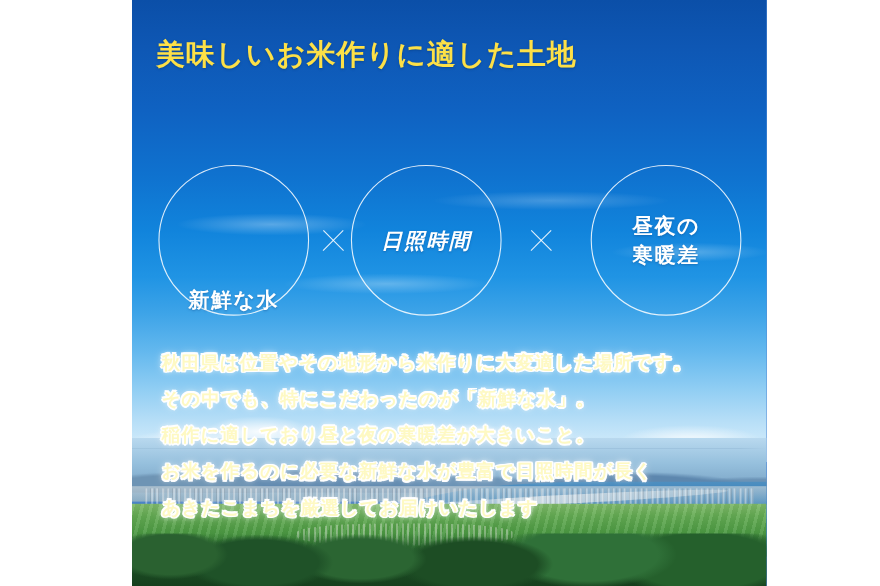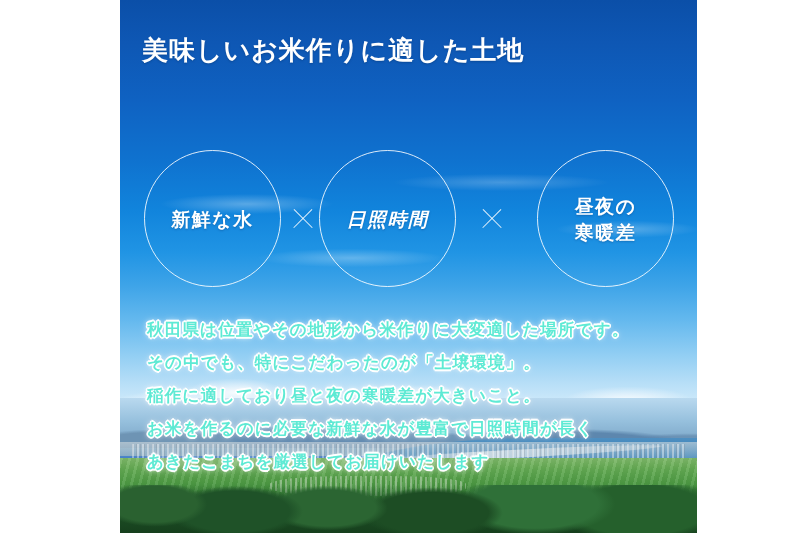--- a/index.html
+++ b/index.html
@@ -216,21 +216,21 @@
       radial-gradient(ellipse 110px 42px at 90% 52%, #25602c 0 60%, rgba(37,96,44,0) 76%),
       linear-gradient(to bottom, rgba(30,80,40,0) 0%, #1e5226 48%, #163f1d 100%);
   }
 
   
   .headline {
     position: absolute;
     left: 22px;
     top: 28px;
     width: 540px;
-    color: #ffffff;
+    color: #fde047;
     font-size: 26px;
     font-weight: bold;
     letter-spacing: 1px;
     line-height: 45px;
     text-shadow: 0 1px 2px rgba(0,40,90,.35);
     white-space: nowrap;
   }
   .headline div { display: block; }
 
   
@@ -246,21 +246,21 @@
     top: 0;
     width: 137px;
     height: 137px;
     border: 1.4px solid rgba(255,255,255,.85);
     border-radius: 50%;
     box-sizing: border-box;
     display: flex;
     align-items: center;
     justify-content: center;
   }
-  .circle-1 { left: 24px; }
+  .circle-1 { left: 24px; align-items: flex-end; }
   .circle-2 { left: 199px; font-style: italic; }
   .circle-3 { left: 417px; }
   .circle-label {
     color: #ffffff;
     font-size: 19px;
     font-weight: bold;
     letter-spacing: 1.5px;
     line-height: 26px;
     text-align: center;
     text-shadow: 0 1px 2px rgba(0,50,110,.35);
@@ -290,21 +290,21 @@
 
   
   .body-copy {
     position: absolute;
     left: 27px;
     top: 313px;
     width: 530px;
   }
   .body-line {
     display: block;
-    color: #5eead4;
+    color: #fef9c3;
     font-size: 16.5px;
     font-weight: bold;
     letter-spacing: 1.2px;
     line-height: 33px;
     white-space: nowrap;
     text-shadow:
        0  1.6px 0 #ffffff,  0 -1.6px 0 #ffffff,
        1.6px 0 0 #ffffff, -1.6px 0 0 #ffffff,
        1.2px 1.2px 0 #ffffff, -1.2px 1.2px 0 #ffffff,
        1.2px -1.2px 0 #ffffff, -1.2px -1.2px 0 #ffffff,
@@ -354,20 +354,20 @@
 
       <div class="circle circle-3">
         <span class="circle-label">昼夜の
 寒暖差</span>
       </div>
 
     </div>
 
     <div class="body-copy">
       <span class="body-line">秋田県は位置やその地形から米作りに大変適した場所です。</span>
-      <span class="body-line">その中でも、特にこだわったのが「土壌環境」。</span>
+      <span class="body-line">その中でも、特にこだわったのが「新鮮な水」。</span>
       <span class="body-line">稲作に適しており昼と夜の寒暖差が大きいこと。</span>
       <span class="body-line">お米を作るのに必要な新鮮な水が豊富で日照時間が長く</span>
       <span class="body-line">あきたこまちを厳選してお届けいたします</span>
     </div>
 
   </div>
 </div>
 
 </body></html>

